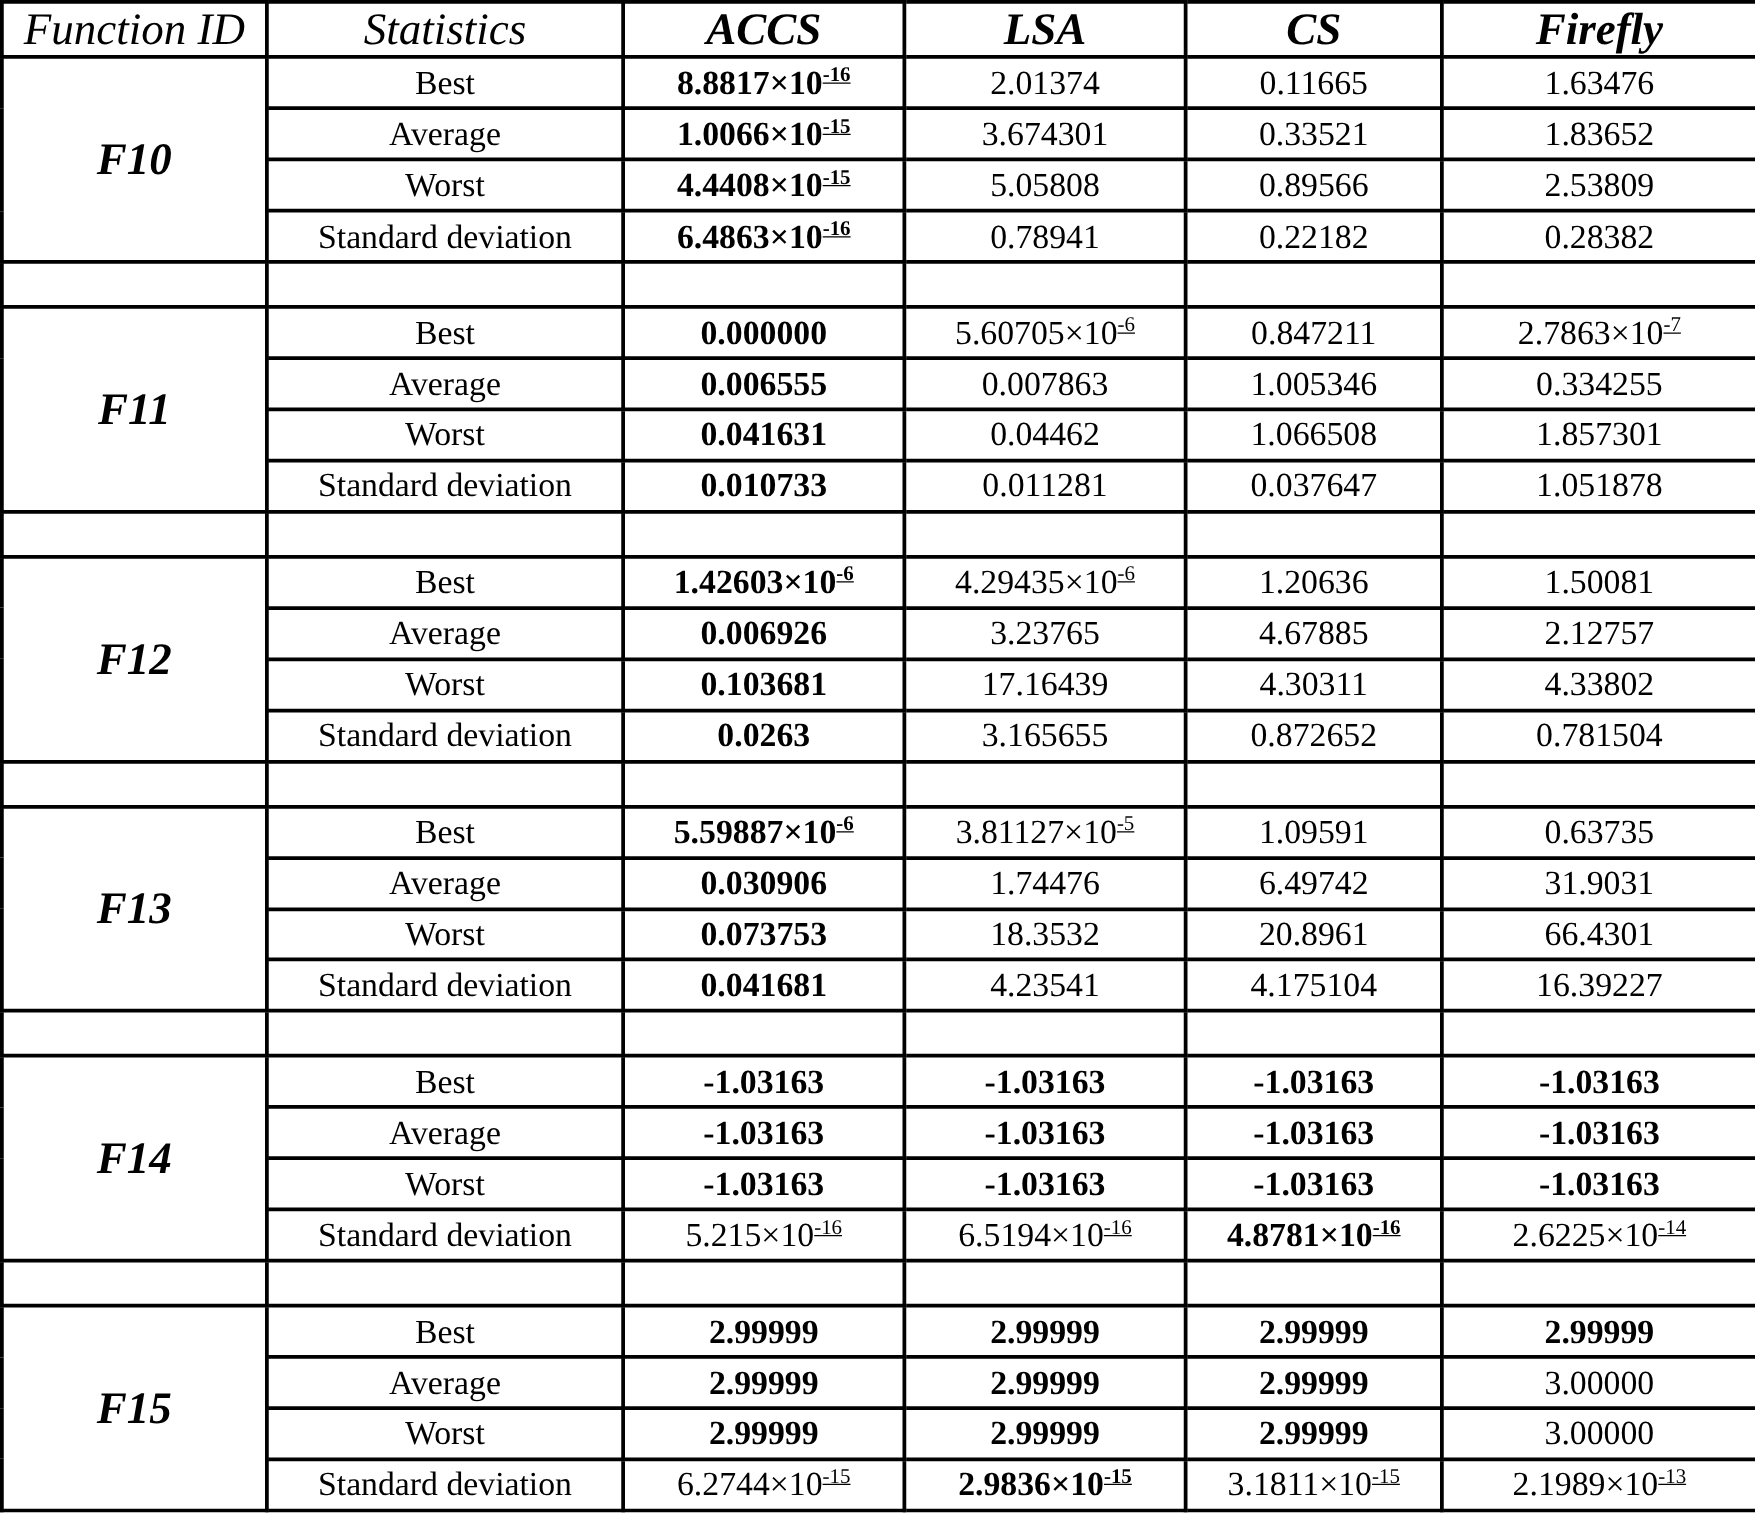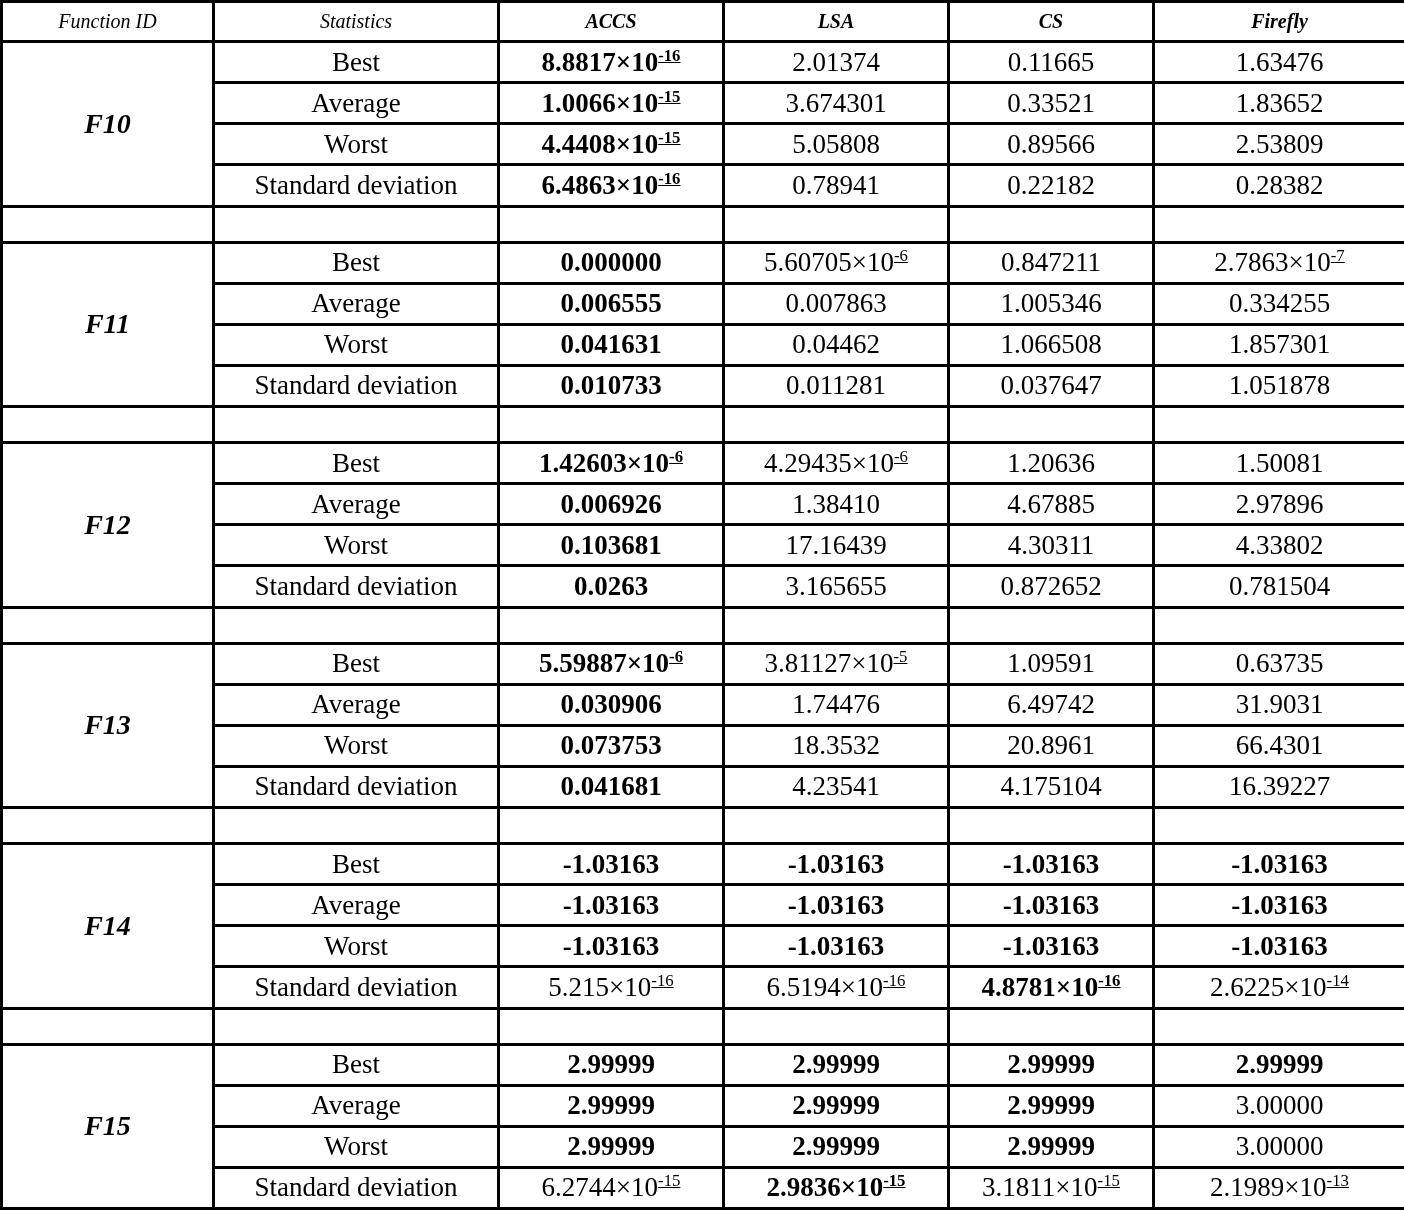--- a/index.html
+++ b/index.html
@@ -24,27 +24,27 @@
     padding: 0;
     overflow: hidden;
     font-size: 27px;
     line-height: 1.15;
   }
   tr.header { height: 40px; }
   tr.spacer { height: 36px; }
   th {
     font-style: italic;
     font-weight: normal;
-    font-size: 20px;
+    font-size: 36px;
   }
   th.algo { font-weight: bold; }
   td.fid {
     font-weight: bold;
     font-style: italic;
-    font-size: 28px;
+    font-size: 36px;
   }
   td.bold { font-weight: bold; }
   sup {
     font-size: 62%;
     line-height: 0;
     vertical-align: super;
     letter-spacing: 0;
     text-decoration: underline;
   }
 </style>
@@ -151,23 +151,23 @@
     <td class="fid" rowspan="4">F12</td>
     <td>Best</td>
     <td class="bold">1.42603×10<sup>-6</sup></td>
     <td>4.29435×10<sup>-6</sup></td>
     <td>1.20636</td>
     <td>1.50081</td>
   </tr>
   <tr>
     <td>Average</td>
     <td class="bold">0.006926</td>
-    <td>1.38410</td>
+    <td>3.23765</td>
     <td>4.67885</td>
-    <td>2.97896</td>
+    <td>2.12757</td>
   </tr>
   <tr>
     <td>Worst</td>
     <td class="bold">0.103681</td>
     <td>17.16439</td>
     <td>4.30311</td>
     <td>4.33802</td>
   </tr>
   <tr>
     <td>Standard deviation</td>

